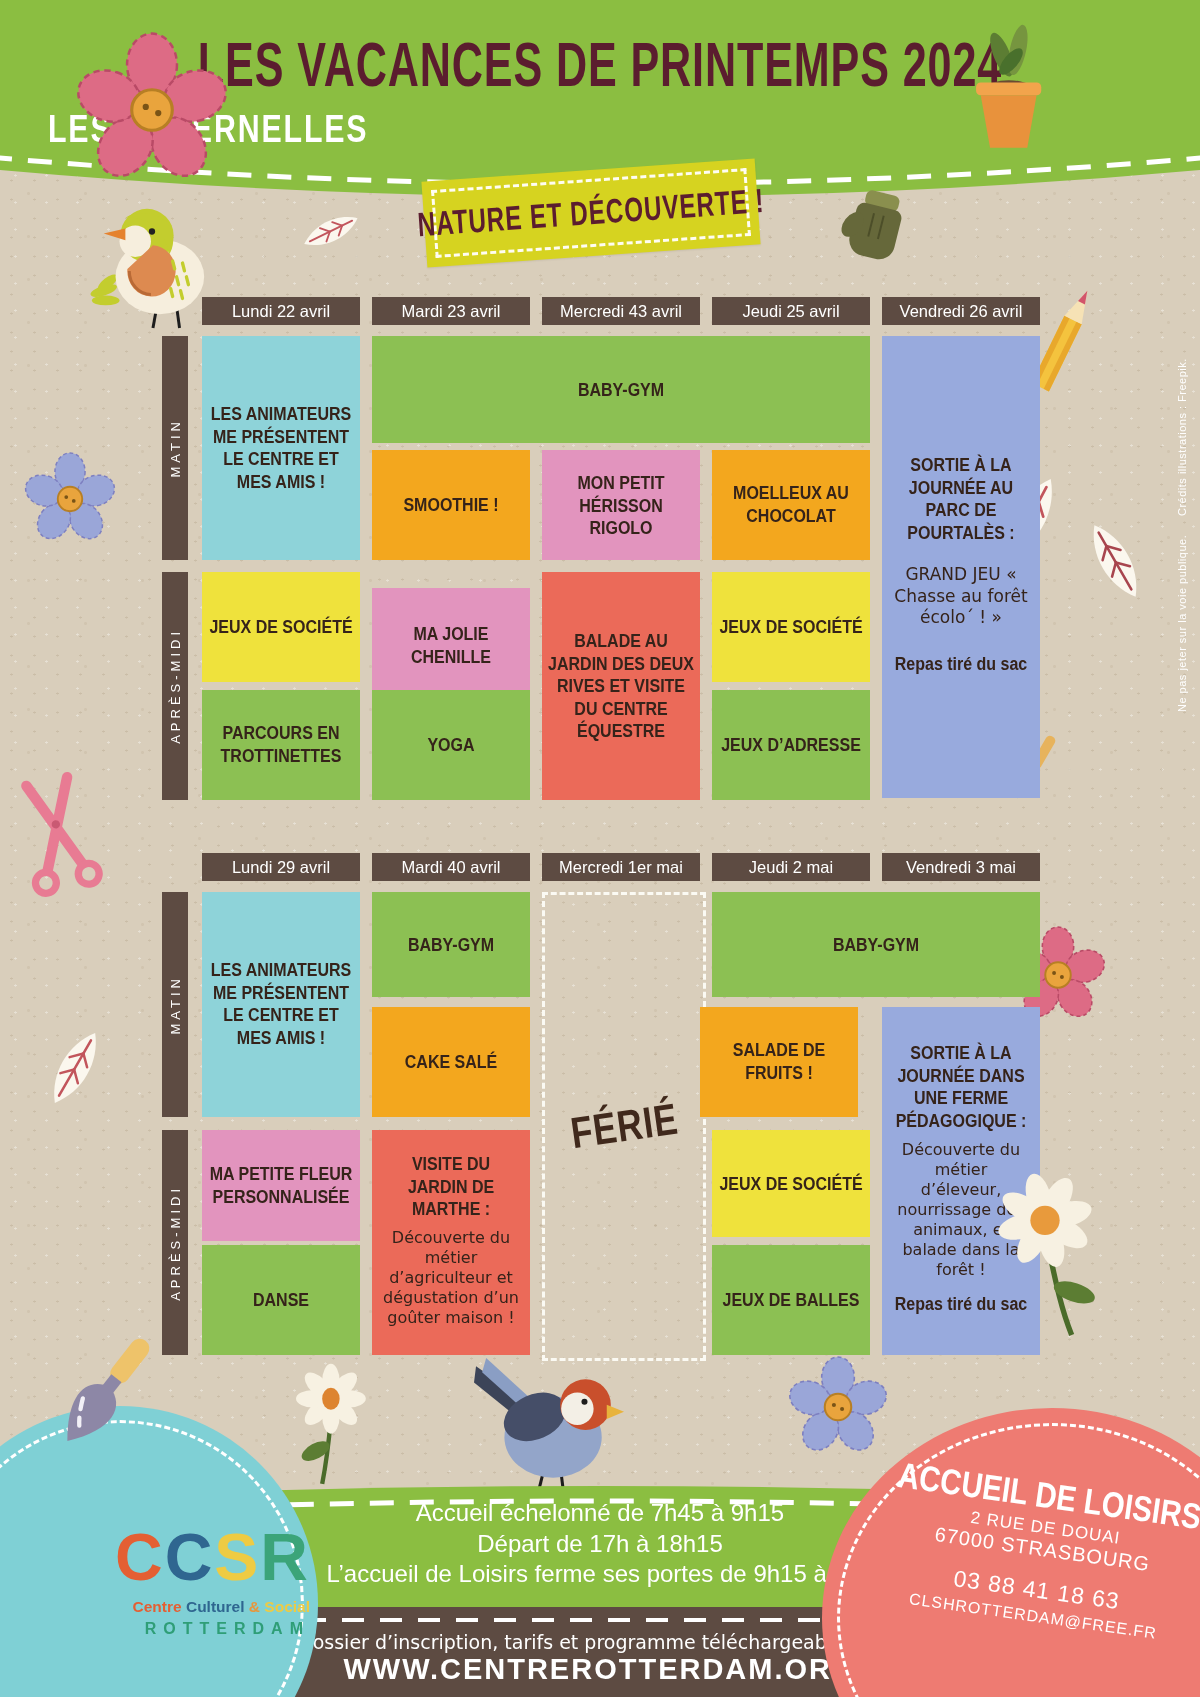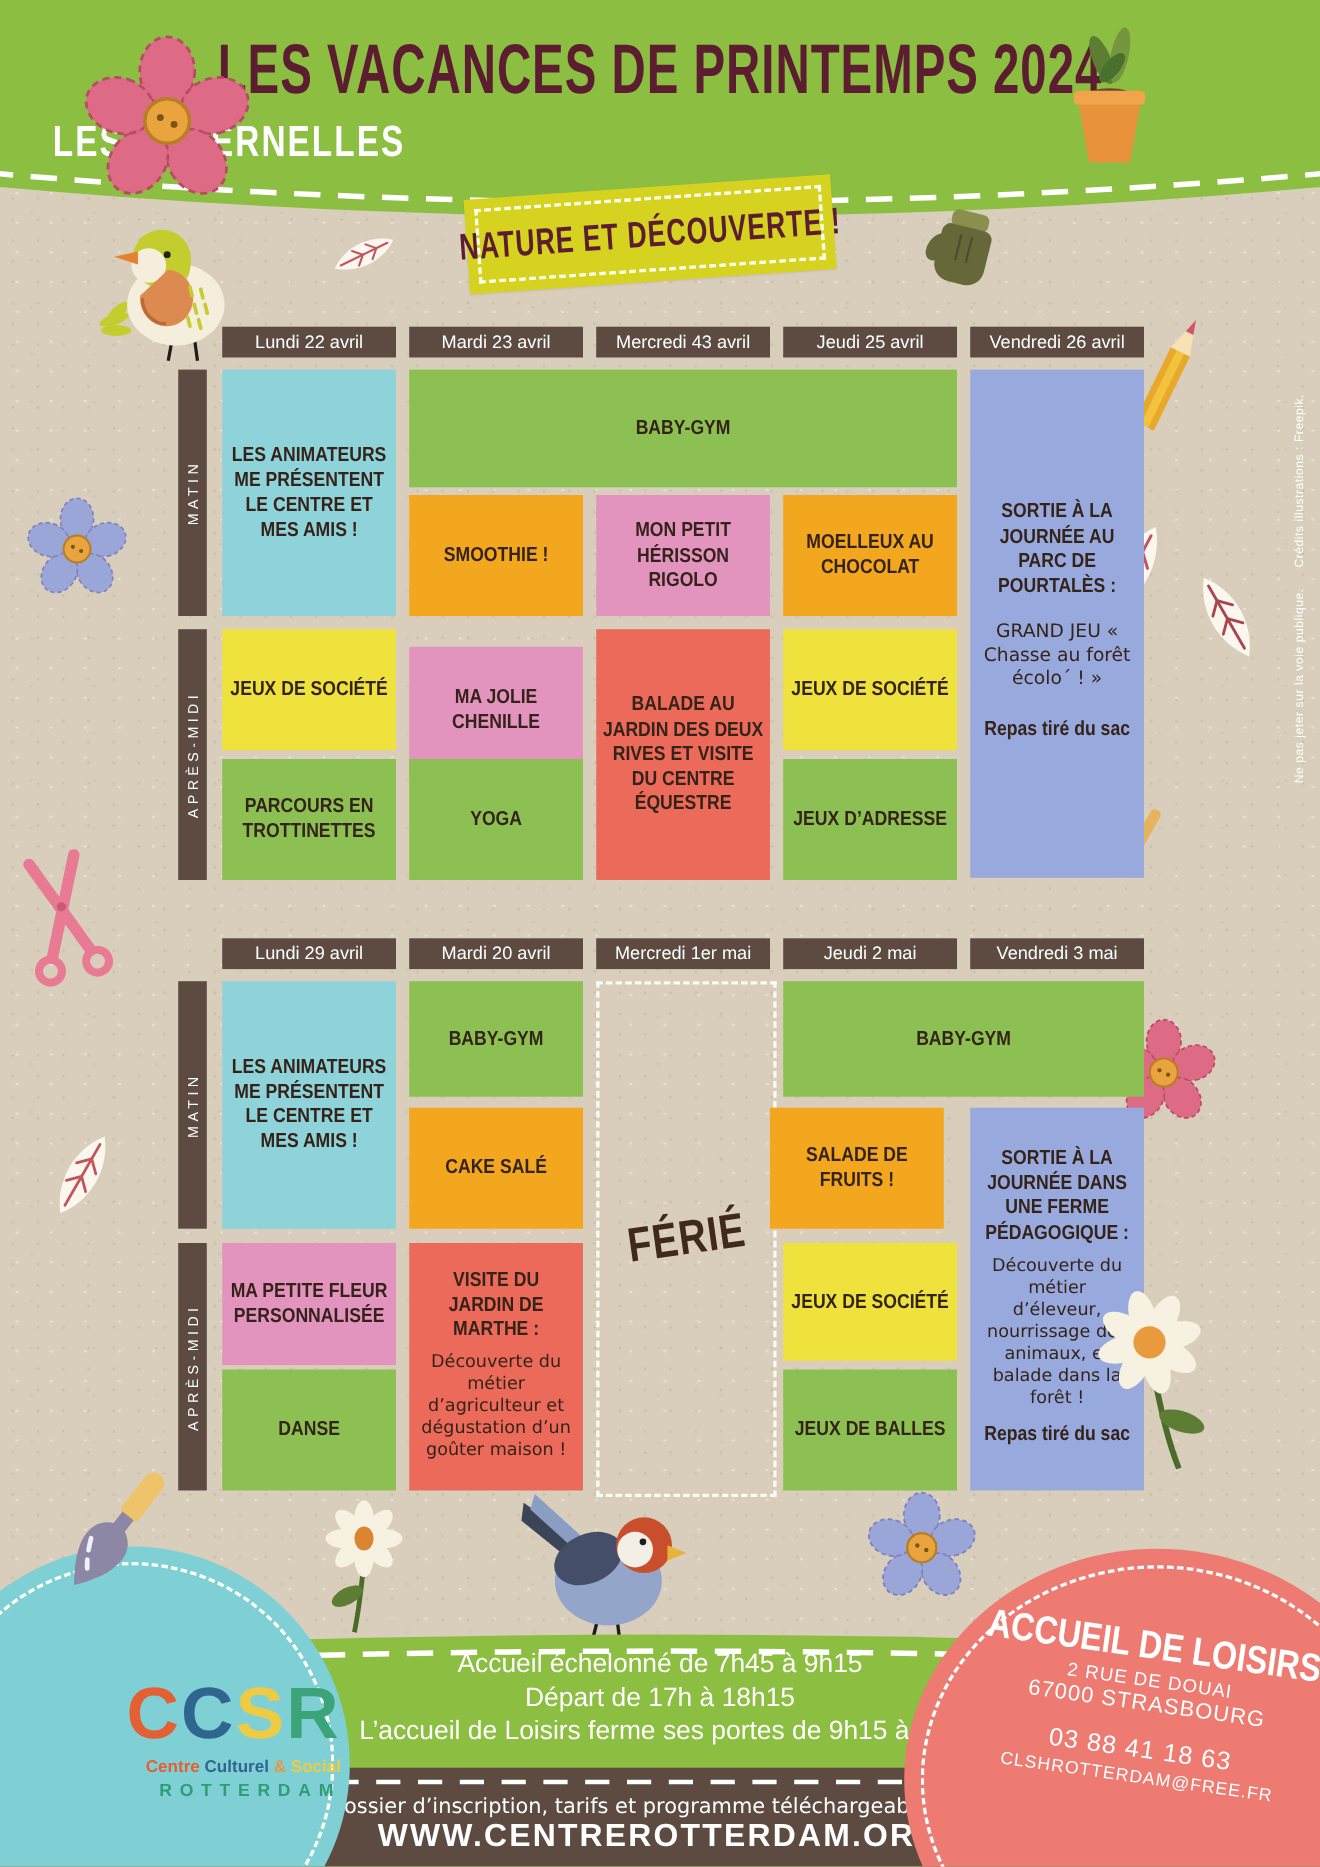--- a/index.html
+++ b/index.html
@@ -300,21 +300,21 @@
     <span class="hd">BALADE AU JARDIN DES DEUX RIVES ET VISITE DU CENTRE ÉQUESTRE</span>
     </div>
   <div class="abs cell c-yellow" style="left:712px;top:572px;width:158px;height:110px;">
     <span class="hd">JEUX DE SOCIÉTÉ</span>
     </div>
   <div class="abs cell c-green" style="left:712px;top:690px;width:158px;height:110px;">
     <span class="hd">JEUX D’ADRESSE</span>
     </div>
 
   <div class="abs day-bar" style="left:202px;top:853px;">Lundi 29 avril</div>
-  <div class="abs day-bar" style="left:372px;top:853px;">Mardi 20 avril</div>
+  <div class="abs day-bar" style="left:372px;top:853px;">Mardi 40 avril</div>
   <div class="abs day-bar" style="left:542px;top:853px;">Mercredi 1er mai</div>
   <div class="abs day-bar" style="left:712px;top:853px;">Jeudi 2 mai</div>
   <div class="abs day-bar" style="left:882px;top:853px;">Vendredi 3 mai</div>
 
   <div class="abs row-bar" style="left:162px;top:892px;height:225px;">
     <span>MATIN</span>
     </div>
   <div class="abs row-bar" style="left:162px;top:1130px;height:225px;">
     <span>APRÈS-MIDI</span>
     </div>

